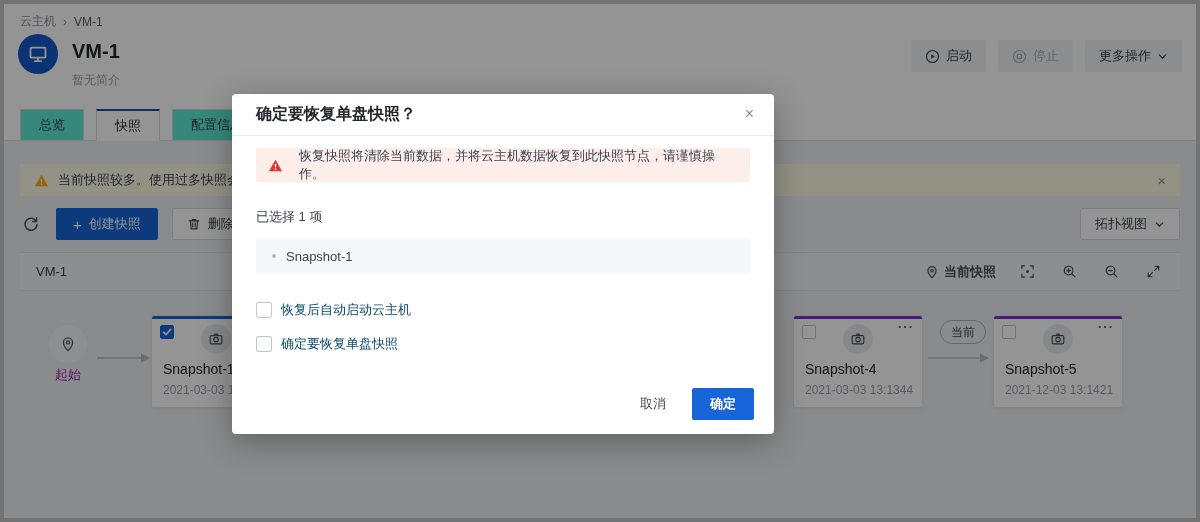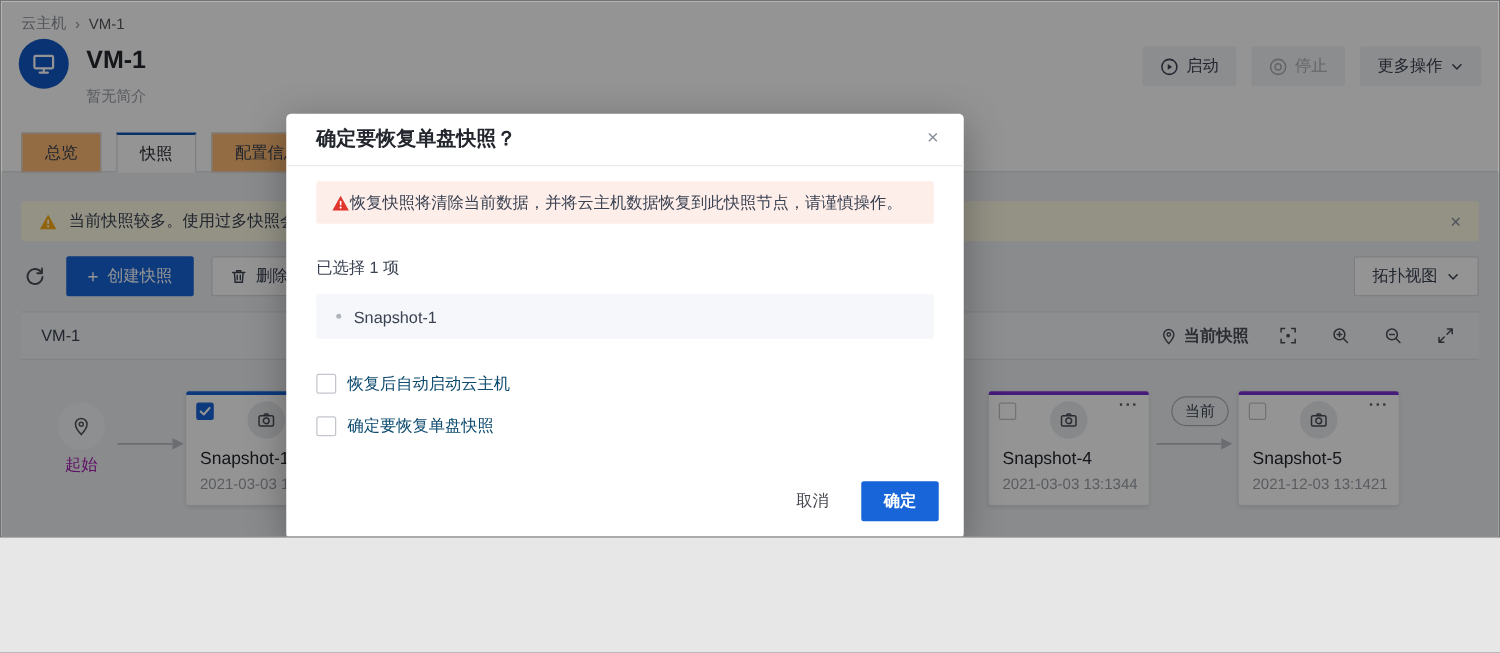--- a/index.html
+++ b/index.html
@@ -1,35 +1,35 @@
 <!DOCTYPE html>
 <html><head>
 <meta charset="utf-8">
 <style>
   * { margin:0; padding:0; box-sizing:border-box; }
   body { font-family:"Liberation Sans","DejaVu Sans",sans-serif; background:#e7e7e7; }
-  .page { position:relative; width:1200px; height:430px; background:#eef0f3; overflow:hidden;
-          border:1px solid #737373; }
+  .page { position:relative; width:1200px; height:522px; background:#eef0f3; overflow:hidden;
+          border:4px solid #737373; }
 
   
   .header { position:absolute; top:0; left:0; right:0; height:137px; background:#fff;
             border-bottom:1px solid #d9dbde; }
   .breadcrumb { position:absolute; top:9px; left:16px; font-size:12px; color:#8a8f99;
                 display:flex; gap:7px; align-items:center; }
   .breadcrumb .crumb-current { color:#55585f; }
   .avatar { position:absolute; top:30px; left:14px; width:40px; height:40px; border-radius:50%;
             background:#1158c7; display:flex; align-items:center; justify-content:center; }
   .page-title { position:absolute; top:36px; left:68px; font-size:20px; font-weight:700; color:#23262d; }
   .page-subtitle { position:absolute; top:68px; left:68px; font-size:12px; color:#9a9ea6; }
   .header-actions { position:absolute; top:36px; right:14px; display:flex; gap:12px; }
   .hbtn { height:32px; padding:0 14px; background:#f2f3f5; border:none; border-radius:2px;
           font-size:13px; color:#3b4252; display:flex; align-items:center; gap:6px; cursor:pointer; }
   .hbtn.disabled { color:#abaeb5; }
   .tabs { position:absolute; left:16px; bottom:-1px; display:flex; gap:12px; }
-  .tab { height:32px; padding:0 18px; border:1px solid #d8dade; background:#fdba74; font-size:13px;
+  .tab { height:32px; padding:0 18px; border:1px solid #d8dade; background:#5eead4; font-size:13px;
          color:#3b4252; display:flex; align-items:center; cursor:pointer; }
   .tab.active { background:#fff; border-top:2px solid #1254b8; border-bottom-color:#fff; color:#23262d; }
 
   
   .banner { position:absolute; top:160px; left:16px; right:16px; height:32px; background:#fffbe6;
             border-radius:2px; display:flex; align-items:center; padding:0 14px; gap:9px;
             font-size:13px; color:#3b4252; }
   .banner-close { margin-left:auto; color:#8a8f99; font-size:15px; cursor:pointer; }
   .toolbar { position:absolute; top:204px; left:16px; right:16px; height:32px; display:flex;
              align-items:center; gap:14px; }
@@ -71,21 +71,21 @@
                   justify-content:center; font-size:12px; color:#3b4252; background:transparent; }
 
   
   .overlay { position:absolute; inset:0; background:rgba(0,0,0,.42); z-index:10; }
   .modal { position:absolute; left:228px; top:90px; width:542px; height:340px; background:#fff;
            border-radius:4px; box-shadow:0 8px 32px rgba(0,0,0,.30); z-index:20; }
   .modal-header { height:42px; border-bottom:1px solid #eaebed; display:flex; align-items:center;
                   padding:0 24px; font-size:16px; font-weight:700; color:#23262d; }
   .modal-close { position:absolute; top:11px; right:20px; color:#8a8f99; font-size:16px; cursor:pointer; }
   .modal-alert { margin:12px 24px 0; height:34px; background:#fdeeea; border-radius:2px; display:flex;
-                 align-items:center; gap:0; padding:0 12px; font-size:13px; color:#3b4252; }
+                 align-items:center; gap:16px; padding:0 12px; font-size:13px; color:#3b4252; }
   .sel-label { margin:26px 24px 12px; font-size:13px; color:#3b4252; }
   .sel-box { margin:9px 24px 0; height:36px; background:#f5f7fa; border-radius:2px; display:flex;
              align-items:center; gap:10px; padding:0 16px; font-size:13px; color:#3b4252; }
   .dot { width:4px; height:4px; border-radius:50%; background:#b0b4bb; }
   .cb-row { margin:27px 24px 0; display:flex; align-items:center; gap:9px; font-size:13px;
             color:#0c4a6e; cursor:pointer; }
   .cb-row + .cb-row { margin-top:16px; }
   .cb-box { width:16px; height:16px; border:1px solid #c2c6cc; border-radius:2px; background:#fff; }
   .modal-footer { position:absolute; right:20px; bottom:14px; display:flex; align-items:center; gap:26px; }
   .link-btn { font-size:13px; color:#46494f; cursor:pointer; }

